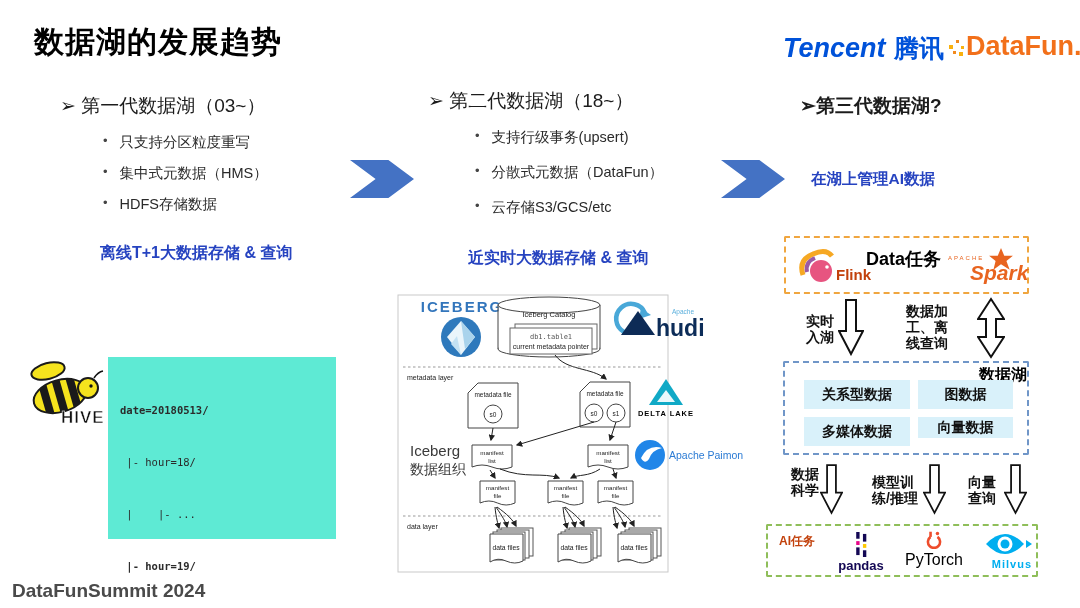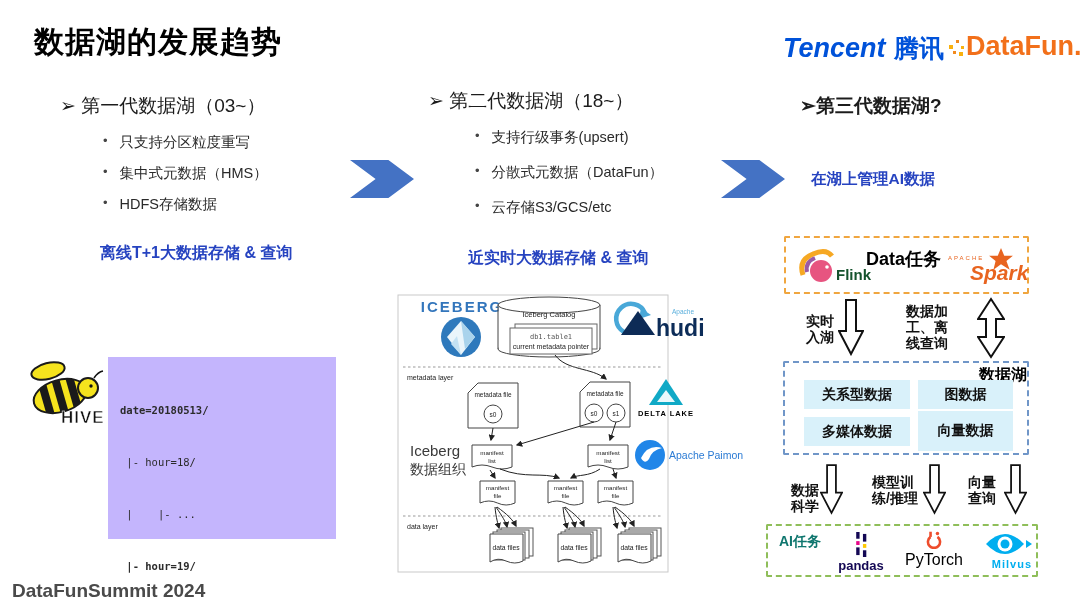--- a/index.html
+++ b/index.html
@@ -5,21 +5,21 @@
   html,body{margin:0;padding:0;background:#e9e9e9;}
   #slide{position:relative;width:1080px;height:608px;background:#ffffff;overflow:hidden;
          font-family:"Liberation Sans",sans-serif;color:#1a1a1a;}
   .abs{position:absolute;}
   .b{font-weight:bold;}
   .hdr{font-size:19px;color:#1c1c1c;white-space:nowrap;}
   .bullet-row{display:flex;align-items:flex-start;font-size:14.5px;color:#2a2a2a;white-space:nowrap;}
   .bullet-row .dot{font-size:13px;margin-right:12px;color:#444;}
   .summary{font-size:16px;font-weight:bold;color:#2643C0;white-space:nowrap;}
   .chevron{background:#4472C4;clip-path:polygon(0% 0%,60% 0%,100% 50%,60% 100%,0% 100%,40% 50%);}
-  .code{background:#c4b5fd;font-family:"DejaVu Sans Mono",monospace;font-size:10.5px;
+  .code{background:#5eead4;font-family:"DejaVu Sans Mono",monospace;font-size:10.5px;
         line-height:17.4px;color:#2b2b2b;white-space:pre;padding:10px 8px 8px 12px;box-sizing:border-box;}
   .flowlabel{font-size:14px;font-weight:bold;color:#111;line-height:16px;white-space:nowrap;}
   .dash-box{box-sizing:border-box;border-radius:2px;}
   .lake-cell{background:#D9F1FA;display:flex;align-items:center;justify-content:center;
              font-size:14px;font-weight:bold;color:#111;}
   .logo-word{white-space:nowrap;}
   svg text{font-family:"Liberation Sans",sans-serif;}
   svg .mono{font-family:"DejaVu Sans Mono",monospace;}
 </style>
 </head>
@@ -258,21 +258,21 @@
     </g>
   </svg>
 
   <div class="abs dash-box" style="left:784px;top:236px;width:245px;height:58px;border:2px dashed #F0A63F;">
     <svg class="abs" style="left:10px;top:8px;" width="42" height="40" viewBox="0 0 42 38">
       <path d="M7 28 Q2 13 17 7 Q30 1 36 9" stroke="#F6A823" stroke-width="5" fill="none"></path>
       <path d="M11 25 Q9 15 19 11" stroke="#9A5BA5" stroke-width="4" fill="none"></path>
       <circle cx="25" cy="24" r="11" fill="#E75480"></circle>
       <circle cx="31" cy="20" r="1.8" fill="#fff"></circle>
     </svg>
-    <span class="abs" style="left:50px;top:28px;font-size:15px;font-weight:bold;color:#14532d;">Flink</span>
+    <span class="abs" style="left:50px;top:28px;font-size:15px;font-weight:bold;color:#c2410c;">Flink</span>
     <span class="abs b" style="left:80px;top:9px;font-size:18px;color:#000;">Data任务</span>
     <div class="abs" style="left:150px;top:15px;width:78px;height:38px;">
       <span class="abs" style="left:12px;top:2px;font-size:6px;letter-spacing:2px;color:#E8641F;">APACHE</span>
       <span class="abs" style="left:2px;top:8px;font-size:21px;font-weight:bold;font-style:italic;color:#E8641F;margin-left:32px;">Spark</span>
       <svg class="abs" style="left:52px;top:-6px;" width="26" height="26" viewBox="0 0 24 24">
         <path d="M12 1 L15 8 L23 8 L17 13 L20 21 L12 16 L5 21 L7 13 L1 8 L9 8 Z" fill="#E8641F"></path>
       </svg>
     </div>
   </div>
 
@@ -297,26 +297,26 @@
     <div class="abs b" style="left:0;top:2px;width:100%;text-align:right;font-size:16px;color:#000;">数据湖</div>
     <div class="abs lake-cell" style="left:19px;top:17px;width:106px;height:29px;">
         <span>关系型数据</span>
       </div>
     <div class="abs lake-cell" style="left:133px;top:17px;width:95px;height:29px;">
         <span>图数据</span>
       </div>
     <div class="abs lake-cell" style="left:19px;top:54px;width:106px;height:29px;">
         <span>多媒体数据</span>
       </div>
-    <div class="abs lake-cell" style="left:133px;top:48px;width:95px;height:40px;">
+    <div class="abs lake-cell" style="left:133px;top:54px;width:95px;height:21px;">
         <span>向量数据</span>
       </div>
   </div>
 
-  <div class="abs flowlabel" style="left:791px;top:482px;">
+  <div class="abs flowlabel" style="left:791px;top:466px;">
     <div>数据</div>
     <div>科学</div>
   </div>
   <svg class="abs" style="left:820px;top:463px;" width="23" height="53" viewBox="0 0 26 57">
     <path d="M8 1 H18 V32 H25 L13 55 L1 32 H8 Z" fill="#fff" stroke="#111" stroke-width="2"></path>
   </svg>
 
   <div class="abs flowlabel" style="left:872px;top:474px;">
     <div>模型训</div>
     <div>练/推理</div>
@@ -327,21 +327,21 @@
 
   <div class="abs flowlabel" style="left:968px;top:474px;">
     <div>向量</div>
     <div>查询</div>
   </div>
   <svg class="abs" style="left:1004px;top:463px;" width="23" height="53" viewBox="0 0 26 57">
     <path d="M8 1 H18 V32 H25 L13 55 L1 32 H8 Z" fill="#fff" stroke="#111" stroke-width="2"></path>
   </svg>
 
   <div class="abs dash-box" style="left:766px;top:524px;width:272px;height:53px;border:2px dashed #8FBE5A;">
-    <span class="abs b" style="left:11px;top:7px;font-size:14px;color:#0f766e;">AI任务</span>
+    <span class="abs b" style="left:11px;top:7px;font-size:12px;color:#c2410c;">AI任务</span>
     <div class="abs" style="left:66px;top:6px;width:54px;height:44px;text-align:center;">
       <svg width="15" height="25" viewBox="0 0 13 26">
         <rect x="1" y="0" width="3.5" height="7" fill="#130754"></rect>
         <rect x="1" y="9.5" width="3.5" height="4" fill="#E70488"></rect>
         <rect x="1" y="16" width="3.5" height="8" fill="#130754"></rect>
         <rect x="8" y="2" width="3.5" height="8" fill="#130754"></rect>
         <rect x="8" y="12.5" width="3.5" height="4" fill="#FFCA00"></rect>
         <rect x="8" y="19" width="3.5" height="7" fill="#130754"></rect>
       </svg>
       <div style="font-size:13px;font-weight:bold;color:#130754;margin-top:-3px;">pandas</div>

